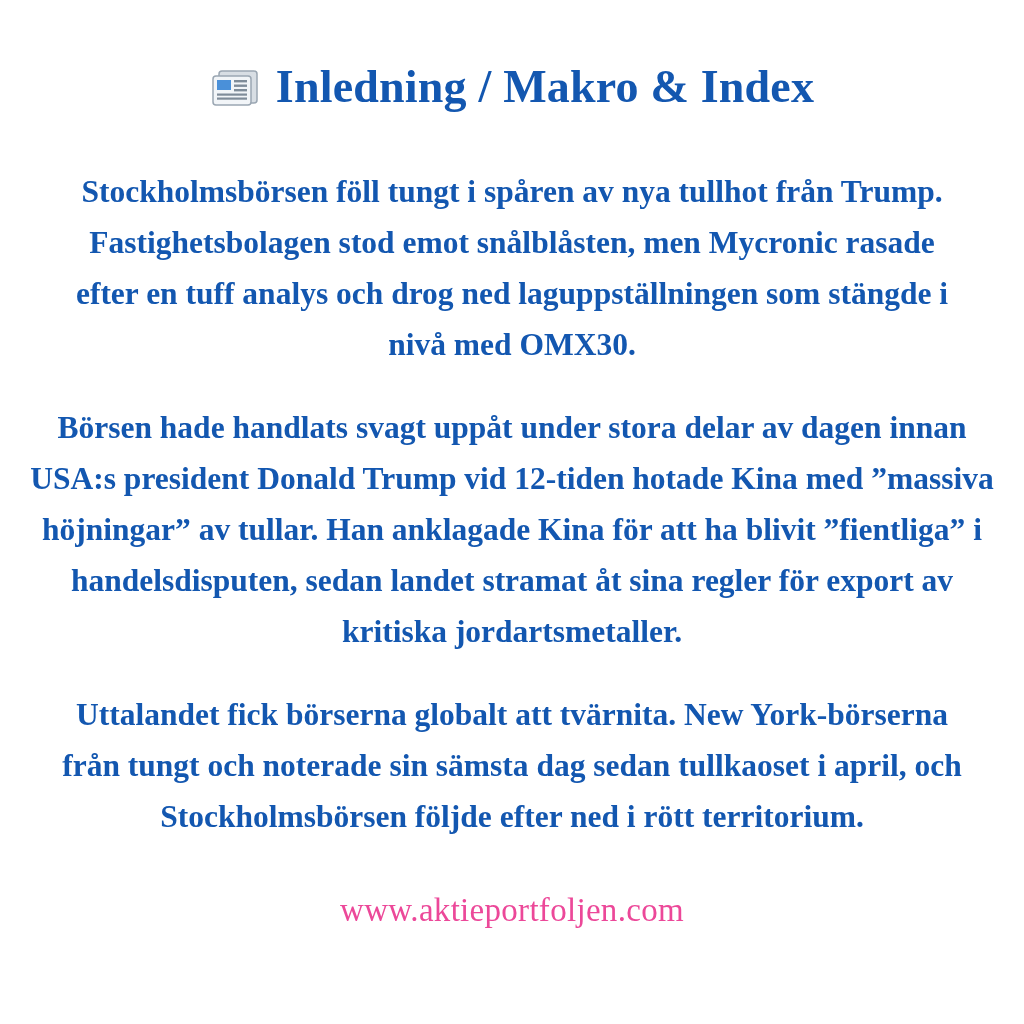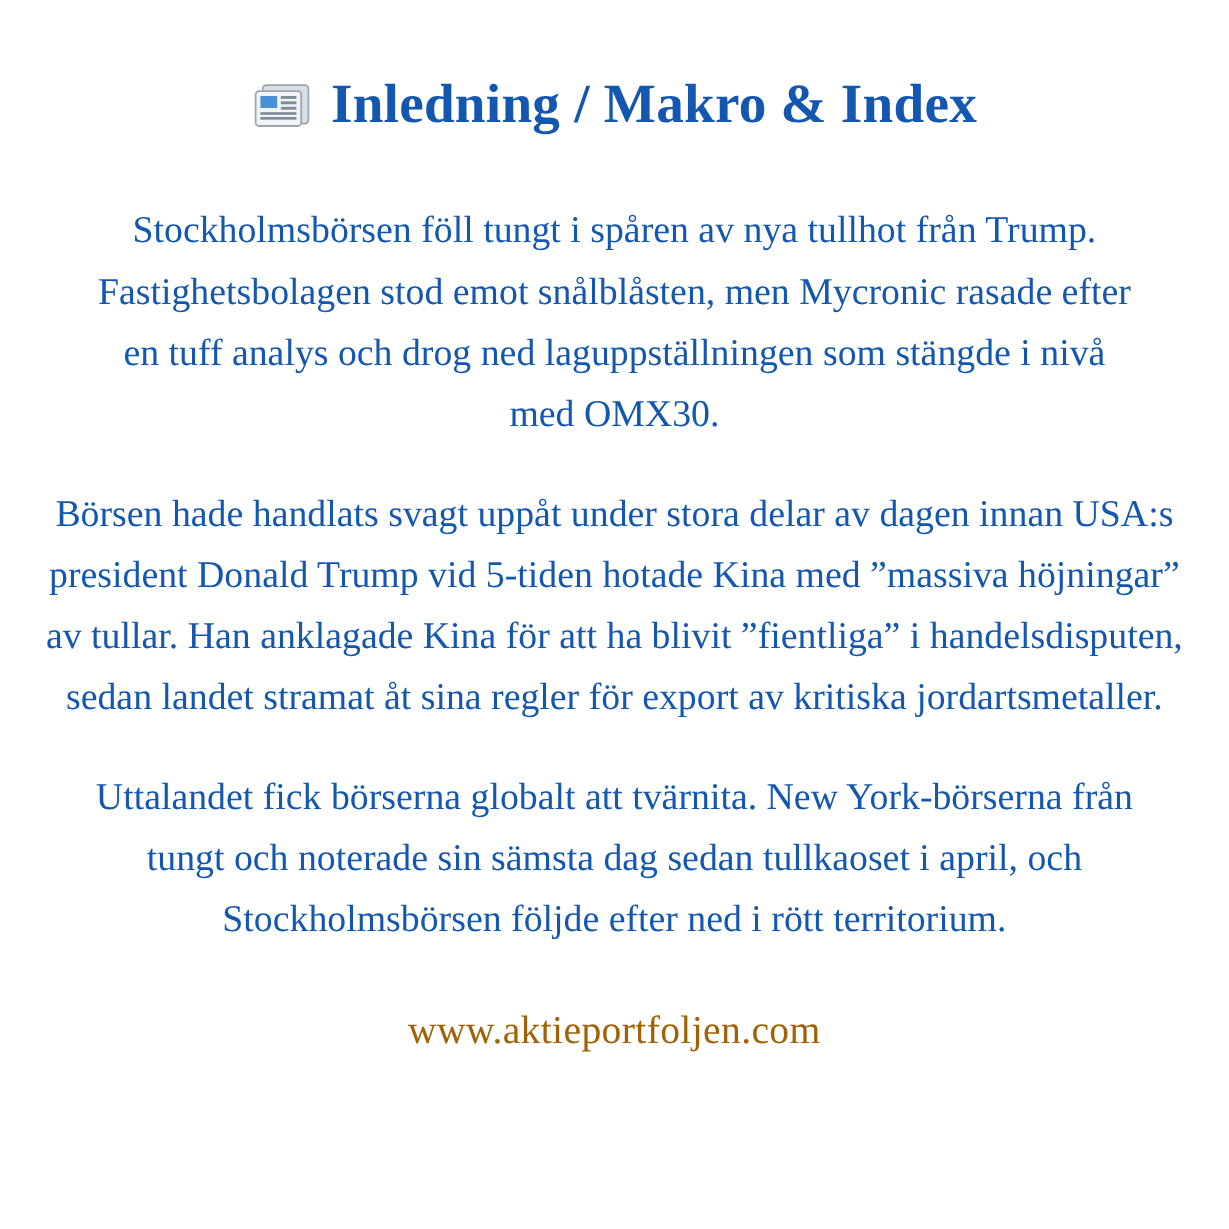--- a/index.html
+++ b/index.html
@@ -46,28 +46,29 @@
     white-space: nowrap;
     line-height: 1;
   }
   .body-block {
     width: 960px;
     text-align: center;
     font-size: 31.5px;
     line-height: 1.62;
     color: #1357b0;
     margin-bottom: 32px;
+    font-weight: bold;
   }
   .block-1 { width: 880px; }
   .block-2 { width: 975px; }
   .block-3 { width: 920px; }
   .footer {
     margin-top: 18px;
     font-size: 33px;
-    color: #a16207;
+    color: #ec4899;
     text-align: center;
     letter-spacing: 0.3px;
   }
 </style>
 </head>
 <body>
 
 <div class="page">
 
   <div class="header">
@@ -80,18 +81,18 @@
         <rect x="24" y="20.5" width="13" height="2.4" fill="#7f8c99"></rect>
         <rect x="24" y="25" width="13" height="2.4" fill="#7f8c99"></rect>
         <rect x="7" y="29.5" width="30" height="2.2" fill="#7f8c99"></rect>
         <rect x="7" y="33.5" width="30" height="2.2" fill="#7f8c99"></rect>
       </svg>
     </span>
     <span class="title">Inledning / Makro &amp; Index</span>
   </div>
 
   <div class="body-block block-1">Stockholmsbörsen föll tungt i spåren av nya tullhot från Trump. Fastighetsbolagen stod emot snålblåsten, men Mycronic rasade efter en tuff analys och drog ned laguppställningen som stängde i nivå med OMX30.</div>
-  <div class="body-block block-2">Börsen hade handlats svagt uppåt under stora delar av dagen innan USA:s president Donald Trump vid 5-tiden hotade Kina med ”massiva höjningar” av tullar. Han anklagade Kina för att ha blivit ”fientliga” i handelsdisputen, sedan landet stramat åt sina regler för export av kritiska jordartsmetaller.</div>
+  <div class="body-block block-2">Börsen hade handlats svagt uppåt under stora delar av dagen innan USA:s president Donald Trump vid 12-tiden hotade Kina med ”massiva höjningar” av tullar. Han anklagade Kina för att ha blivit ”fientliga” i handelsdisputen, sedan landet stramat åt sina regler för export av kritiska jordartsmetaller.</div>
   <div class="body-block block-3">Uttalandet fick börserna globalt att tvärnita. New York-börserna från tungt och noterade sin sämsta dag sedan tullkaoset i april, och Stockholmsbörsen följde efter ned i rött territorium.</div>
 
   <div class="footer">www.aktieportfoljen.com</div>
 
 </div>
 
 </body></html>

